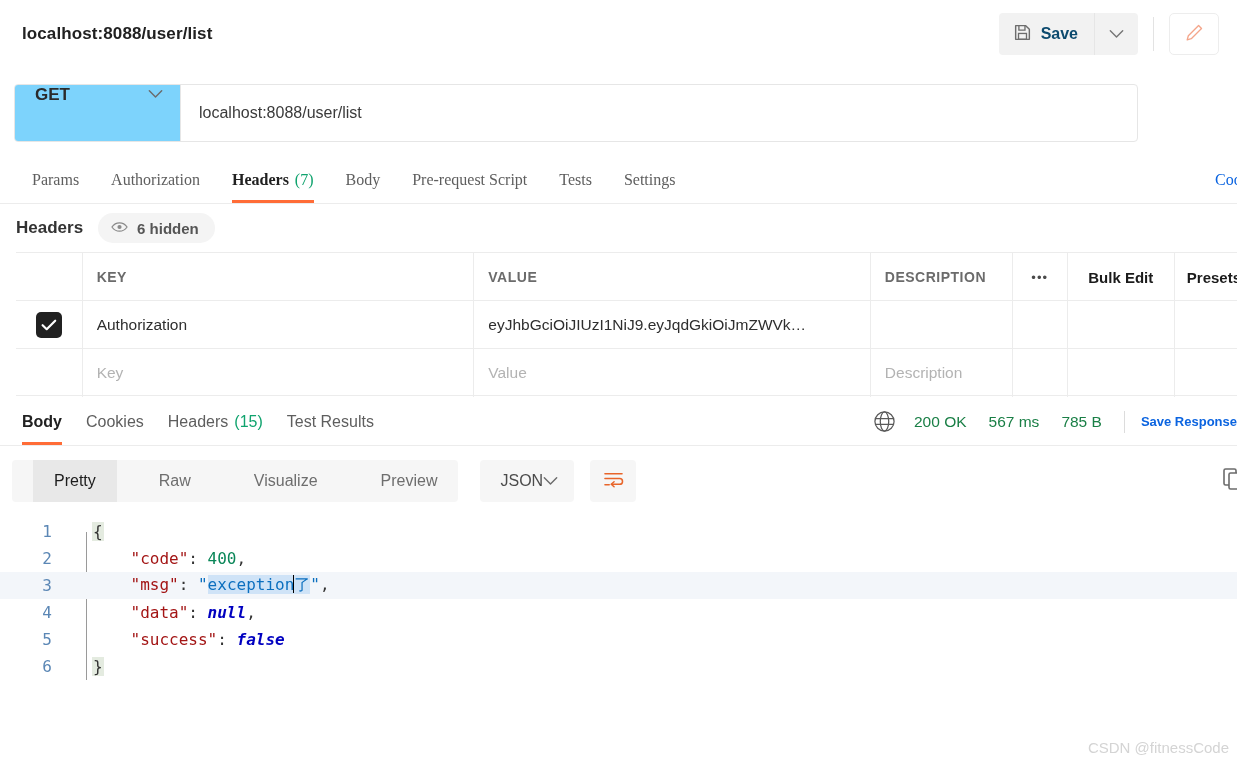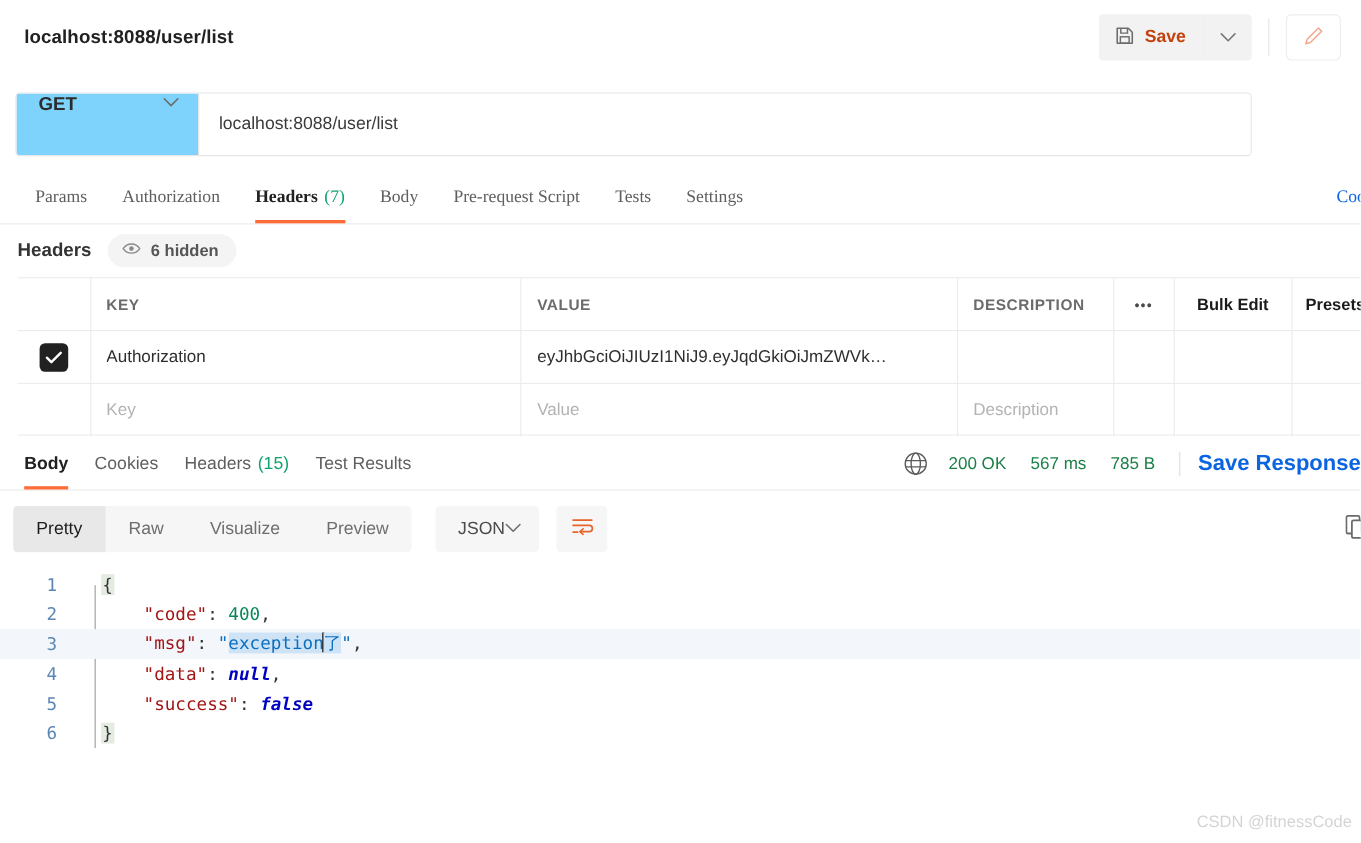--- a/index.html
+++ b/index.html
@@ -19,21 +19,21 @@
     display:flex; align-items:center; padding: 0 18px 0 22px;
   }
   .req-title { font-size: 17px; font-weight: 700; color:#212121; letter-spacing:0.1px; }
   .topbar-right { margin-left:auto; display:flex; align-items:center; gap:0; }
   .save-group { display:flex; align-items:stretch; }
   .save-btn {
     display:flex; align-items:center; gap:9px;
     background:#f2f2f2; border:none; border-radius:4px 0 0 4px;
     height:42px; padding: 0 16px 0 14px; cursor:pointer;
   }
-  .save-btn .lbl { font-size:16px; font-weight:700; color:#c2410c; }
+  .save-btn .lbl { font-size:16px; font-weight:700; color:#0c4a6e; }
   .save-caret {
     background:#f2f2f2; border:none; border-left:1px solid #e6e6e6;
     border-radius:0 4px 4px 0; width:44px; height:42px;
     display:flex; align-items:center; justify-content:center; cursor:pointer;
   }
   .vsep { width:1px; height:34px; background:#e3e3e3; margin:0 15px; }
   .edit-btn {
     width:50px; height:42px; border:1px solid #ededed; border-radius:5px;
     background:#fff; display:flex; align-items:center; justify-content:center; cursor:pointer;
   }
@@ -122,26 +122,26 @@
   }
   .restab.active { color:#212121; font-weight:700; }
   .restab.active::after { content:""; position:absolute; left:12px; right:12px; bottom:0; height:3px; background:#ff6c37; }
   .restab .count { color:#10a36e; margin-left:6px; font-weight:400; }
   .status {
     margin-left:auto; display:flex; align-items:center; gap:0; padding-right:0;
   }
   .status .globe { margin-right:18px; display:flex; align-items:center; }
   .stat { font-size:15.5px; color:#1a7f46; margin-right:22px; white-space:nowrap; }
   .status-sep { width:1px; height:22px; background:#dcdcdc; margin-right:16px; }
-  .save-resp { color:#0b64e0; font-size:20px; font-weight:700; white-space:nowrap; cursor:pointer; }
+  .save-resp { color:#0b64e0; font-size:13px; font-weight:700; white-space:nowrap; cursor:pointer; }
 
   
   .body-toolbar { position:absolute; left:0; top:452px; width:1237px; height:58px; display:flex; align-items:center; padding-left:12px; }
   .segmented { display:flex; background:#f6f6f6; border-radius:4px; height:42px; overflow:hidden; }
-  .seg { display:flex; align-items:center; padding: 0 21px; font-size:16px; color:#6e6e6e; cursor:pointer; }
+  .seg { display:flex; align-items:center; padding: 0 21px; font-size:16px; color:#6e6e6e; cursor:pointer;margin-left:21px; }
   .seg.active { background:#e8e8e8; color:#1c1c1c; }
   .fmt-select {
     display:flex; align-items:center; background:#f6f6f6; border-radius:4px;
     height:42px; padding: 0 16px 0 20px; margin-left:22px; cursor:pointer;
   }
   .fmt-select .lbl { font-size:16px; color:#4b4b4b; }
   .wrap-btn {
     width:46px; height:42px; margin-left:16px; background:#f6f6f6; border-radius:4px;
     display:flex; align-items:center; justify-content:center; cursor:pointer;
   }

